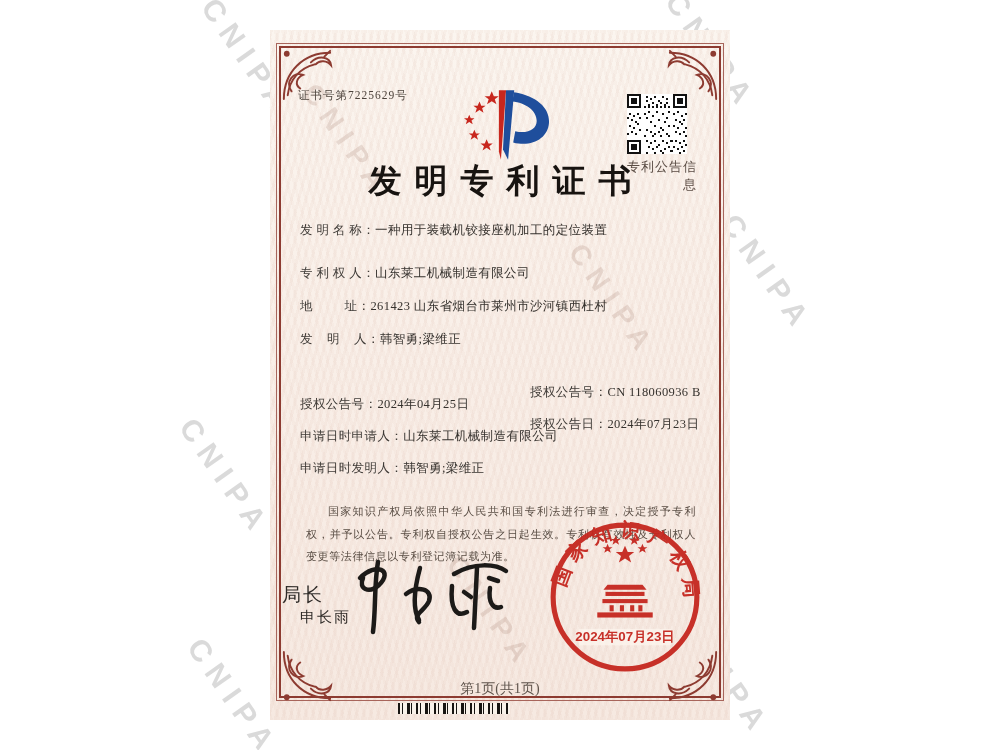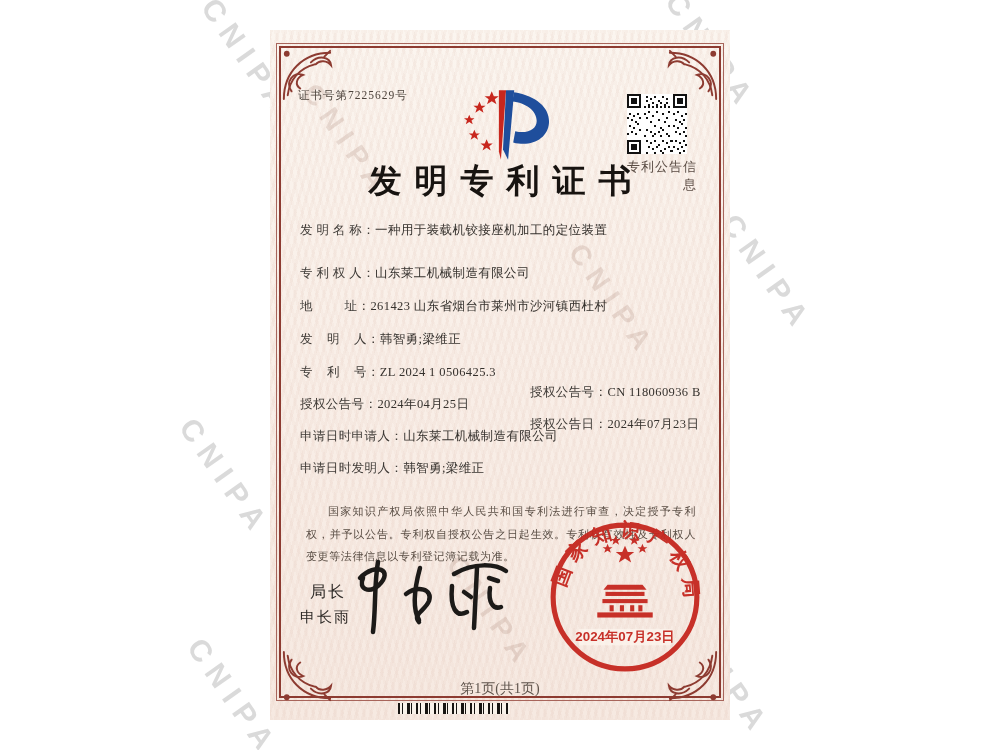--- a/index.html
+++ b/index.html
@@ -29,21 +29,21 @@
   .qr{position:absolute;left:357px;top:64px;width:60px;height:60px;}
   .qr-caption{position:absolute;left:347px;top:128px;width:80px;text-align:right;
               font-size:13px;color:#5a4c44;letter-spacing:1px;}
   .cert-title{position:absolute;left:0;top:129px;width:100%;text-align:center;font-size:33px;
               font-weight:bold;letter-spacing:13px;text-indent:13px;color:#171310;}
   .row{position:absolute;left:30px;font-size:12.5px;color:#3e3a36;letter-spacing:.4px;white-space:nowrap;}
   .row .val{color:#35312d;}
   .row.r2{left:260px;margin-top:20px;}
   .statement{position:absolute;left:36px;top:470px;width:390px;font-size:11px;line-height:2.05;
              color:#5a4e45;text-indent:2em;text-align:justify;letter-spacing:.6px;}
-  .sig-title{position:absolute;left:12px;top:552px;font-size:16px;color:#2e2a27;letter-spacing:2px;margin-left:28px;}
+  .sig-title{position:absolute;left:12px;top:552px;font-size:19px;color:#2e2a27;letter-spacing:2px;}
   .sig-name{position:absolute;left:30px;top:578px;font-size:15px;color:#2e2a27;letter-spacing:2px;}
   .signature{position:absolute;left:78px;top:518px;width:185px;height:98px;}
   .seal{position:absolute;left:278px;top:490px;width:154px;height:154px;opacity:.95;}
   .page-label{position:absolute;left:0;top:650px;width:100%;text-align:center;font-size:14px;color:#5f544c;}
   .barcode{position:absolute;left:128px;top:673px;width:112px;height:11px;
            background-image:repeating-linear-gradient(90deg,#181512 0px 2px,#f9f2ea 2px 4px,
              #181512 4px 5px,#f9f2ea 5px 9px,#181512 9px 12px,#f9f2ea 12px 13px,
              #181512 13px 14px,#f9f2ea 14px 18px);}
 </style>
 </head>
@@ -231,23 +231,20 @@
       </div>
       <div class="row" style="top:192px">
         <span class="lbl">发 明 名 称：</span><span class="val">一种用于装载机铰接座机加工的定位装置</span>
       </div>
       <div class="row" style="top:268px">
         <span class="lbl">地&nbsp;&nbsp;&nbsp;&nbsp;&nbsp;&nbsp;&nbsp;&nbsp;&nbsp;址：</span><span class="val">261423 山东省烟台市莱州市沙河镇西杜村</span>
       </div>
       <div class="row" style="top:301px">
         <span class="lbl">发&nbsp;&nbsp;&nbsp;&nbsp;明&nbsp;&nbsp;&nbsp;&nbsp;人：</span><span class="val">韩智勇;梁维正</span>
       </div>
-      <div class="row" style="top:334px">
-        <span class="lbl">专&nbsp;&nbsp;&nbsp;&nbsp;利&nbsp;&nbsp;&nbsp;&nbsp;号：</span><span class="val">ZL 2024 1 0506425.3</span>
-      </div>
       <div class="row r2" style="top:334px">
         <span class="lbl">授权公告号：</span><span class="val">CN 118060936 B</span>
       </div>
       <div class="row" style="top:366px">
         <span class="lbl">授权公告号：</span><span class="val">2024年04月25日</span>
       </div>
       <div class="row r2" style="top:366px">
         <span class="lbl">授权公告日：</span><span class="val">2024年07月23日</span>
       </div>
       <div class="row" style="top:398px">

